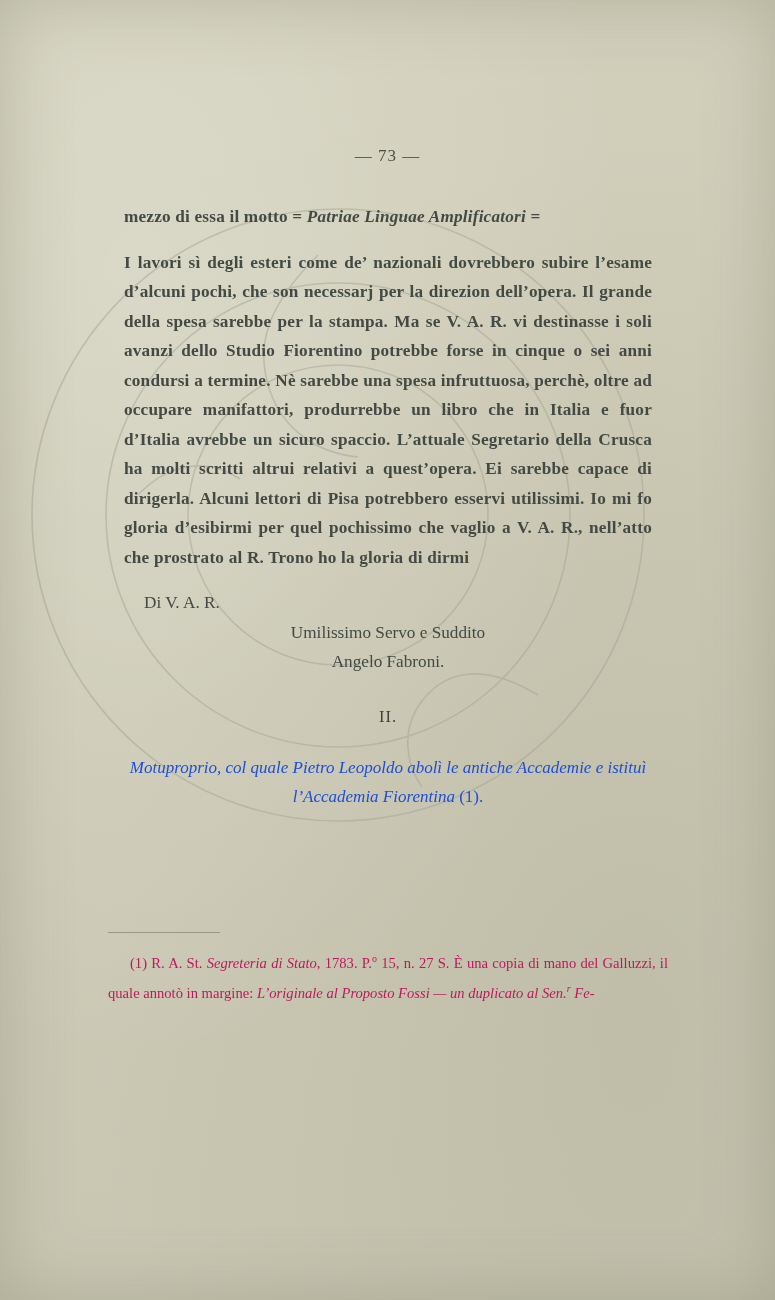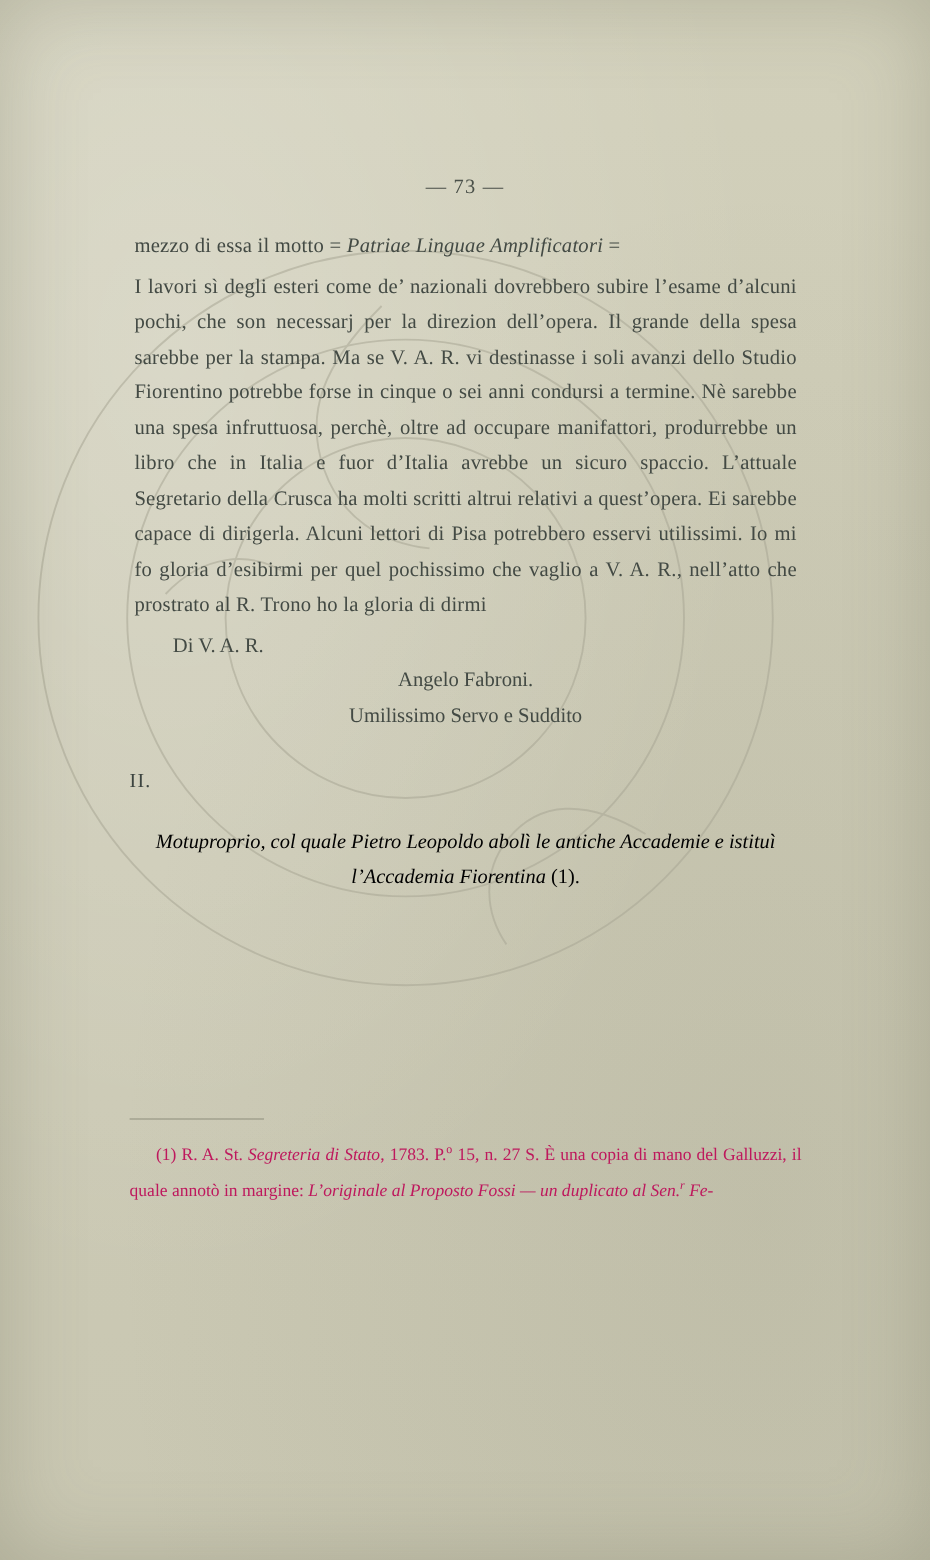--- a/index.html
+++ b/index.html
@@ -54,53 +54,55 @@
     letter-spacing: 1px;
     color: #4a5049;
   }
   .body-col {
     position: absolute;
     left: 108px;
     top: 186px;
     width: 560px;
   }
   p.para {
-    margin: 4px;
+    margin: 16px;
     font-size: 17.2px;
     line-height: 29.5px;
     text-align: justify;
     text-justify: inter-word;
     color: #434a44;
     letter-spacing: 0.2px;
+    font-weight: bold;
   }
   .it {
     font-style: italic;
   }
   .indent-1 { text-indent: 54px; }
   .line-block {
     margin: 0;
     font-size: 17.2px;
     line-height: 29.5px;
     color: #434a44;
   }
   .l-di { padding-left: 36px; }
   .l-casa { padding-left: 20px; }
   .center { text-align: center; }
   .sec-num {
     margin-top: 30px;
+    text-align: center;
     font-size: 16.5px;
     letter-spacing: 1px;
   }
   .sec-title {
     margin-top: 26px;
     font-style: italic;
     font-size: 17px;
     line-height: 29px;
     text-align: center;
-    color: #000000;
+    color: #1d4ed8;
   }
   .sec-title .roman { font-style: normal; }
   .after-title { margin-top: 22px; }
   .rule {
     position: absolute;
     left: 108px;
     top: 932px;
     width: 112px;
     height: 1px;
     background: #8f8f7c;
@@ -142,22 +144,22 @@
 
   <div class="body-col">
 
     <p class="para"><span>mezzo di essa il motto </span><span>= </span><span class="it">Patriae Linguae Amplificatori</span><span> =</span></p>
 
     <p class="para">I lavori sì degli esteri come de’ nazionali dovrebbero subire l’esame d’alcuni pochi, che son necessarj per la direzion dell’opera. Il grande della spesa sarebbe per la stampa. Ma se V. A. R. vi destinasse i soli avanzi dello Studio Fiorentino potrebbe forse in cinque o sei anni condursi a termine. Nè sarebbe una spesa infruttuosa, perchè, oltre ad occupare manifattori, produrrebbe un libro che in Italia e fuor d’Italia avrebbe un sicuro spaccio. L’attuale Segretario della Crusca ha molti scritti altrui relativi a quest’opera. Ei sarebbe capace di dirigerla. Alcuni lettori di Pisa potrebbero esservi utilissimi. Io mi fo gloria d’esibirmi per quel pochissimo che vaglio a V. A. R., nell’atto che prostrato al R. Trono ho la gloria di dirmi</p>
 
     <p class="line-block l-di">Di V. A. R.</p>
 
 
+    <p class="line-block center">Umilissimo Servo e Suddito</p>
     <p class="line-block center">Angelo Fabroni.</p>
-    <p class="line-block center">Umilissimo Servo e Suddito</p>
 
     <div class="sec-num">II.</div>
 
     <div class="sec-title"><span class="it">Motuproprio, col quale Pietro Leopoldo abolì le antiche Accademie e istituì l’Accademia Fiorentina</span><span class="roman"> (1).</span></div>
 
 
   </div>
 
   <div class="rule"></div>
 

